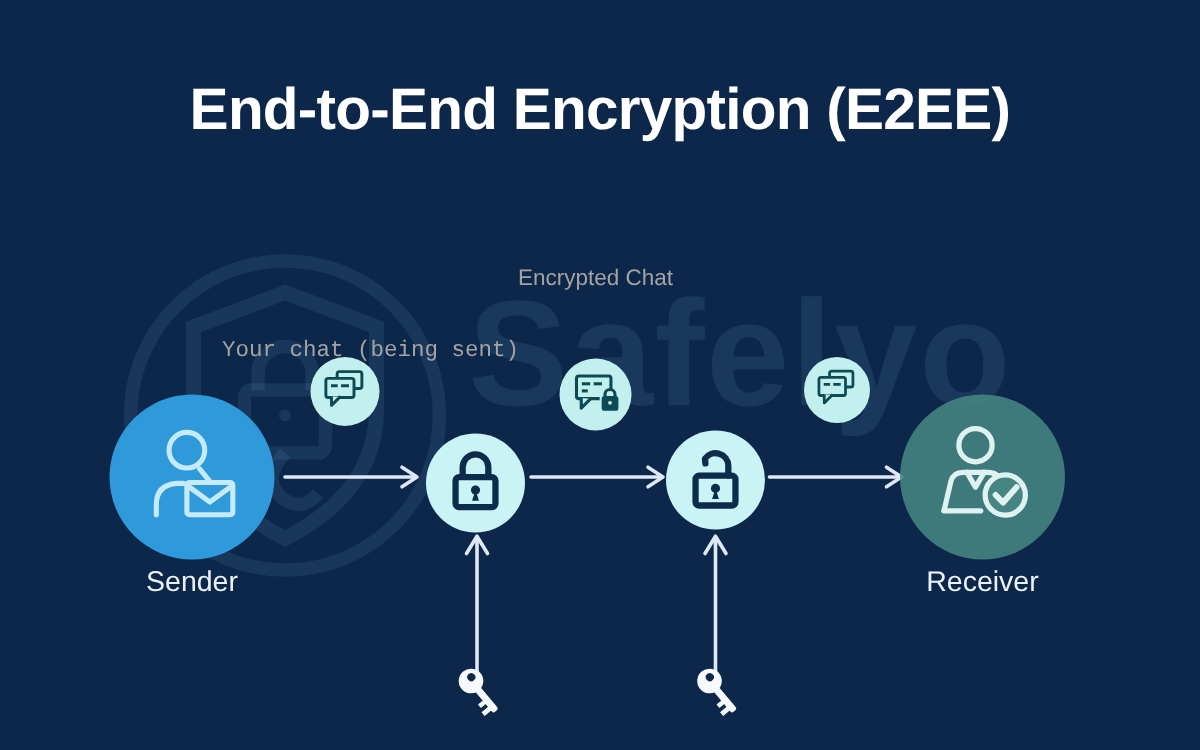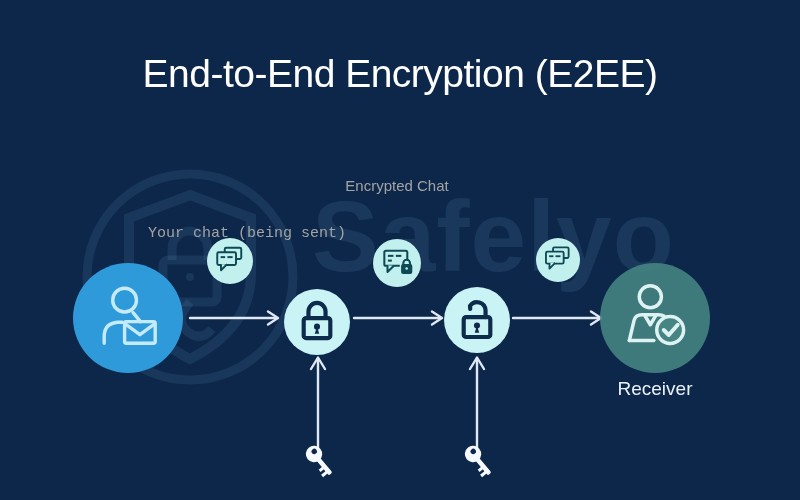--- a/index.html
+++ b/index.html
@@ -5,21 +5,21 @@
   html,body{margin:0;padding:0;background:#0a2548;}
   .stage{
     position:relative;width:800px;height:500px;overflow:hidden;
     background:#0c2749;
     font-family:"Liberation Sans", sans-serif;
   }
   .abs{position:absolute;}
   
   .title{
     left:0;top:52px;width:800px;text-align:center;
-    color:#ffffff;font-size:39px;font-weight:400;letter-spacing:-0.5px;
+    color:#ffffff;font-size:39px;font-weight:700;letter-spacing:-0.5px;
   }
   
   .wm{color:rgba(122,170,226,0.13);}
   .wm-text{
     left:312px;top:186px;font-size:100px;font-weight:800;line-height:1;
     letter-spacing:1px;white-space:nowrap;z-index:0;
   }
   .wm-logo{left:78px;top:165px;z-index:0;}
   
   .node{
@@ -123,20 +123,21 @@
     <span>
       <svg width="68" height="68" viewBox="0 0 60 60" fill="none" stroke="#c5ebfa" stroke-width="3" stroke-linecap="round" stroke-linejoin="round">
         <circle cx="27" cy="16" r="10.5"></circle>
         <path d="M9 54 V48 Q9 36.5 21 35.5 H25"></path>
         <path d="M34.5 27 L41 35"></path>
         <rect x="27" y="35" width="27" height="19" rx="1.5"></rect>
         <path d="M27.5 37 L40.5 46.5 L53.5 37"></path>
       </svg>
     </span>
   </div>
+  <div class="abs node-label label-sender">Sender</div>
 
   <div class="abs node node-lock node-lock1">
     <span>
       <svg width="38" height="46" viewBox="0 0 40 48" fill="none" stroke="#0d2b4b" stroke-width="4.4" stroke-linejoin="round">
         <path d="M11 22 V15 a9 9 0 0 1 18 0 V22"></path>
         <rect x="6" y="22" width="28" height="21" rx="2.5"></rect>
         <circle cx="20" cy="31" r="3.2" fill="#0d2b4b" stroke="none"></circle>
         <path d="M20 31 L17.6 38.5 H22.4 Z" fill="#0d2b4b" stroke="none"></path>
       </svg>
     </span>

